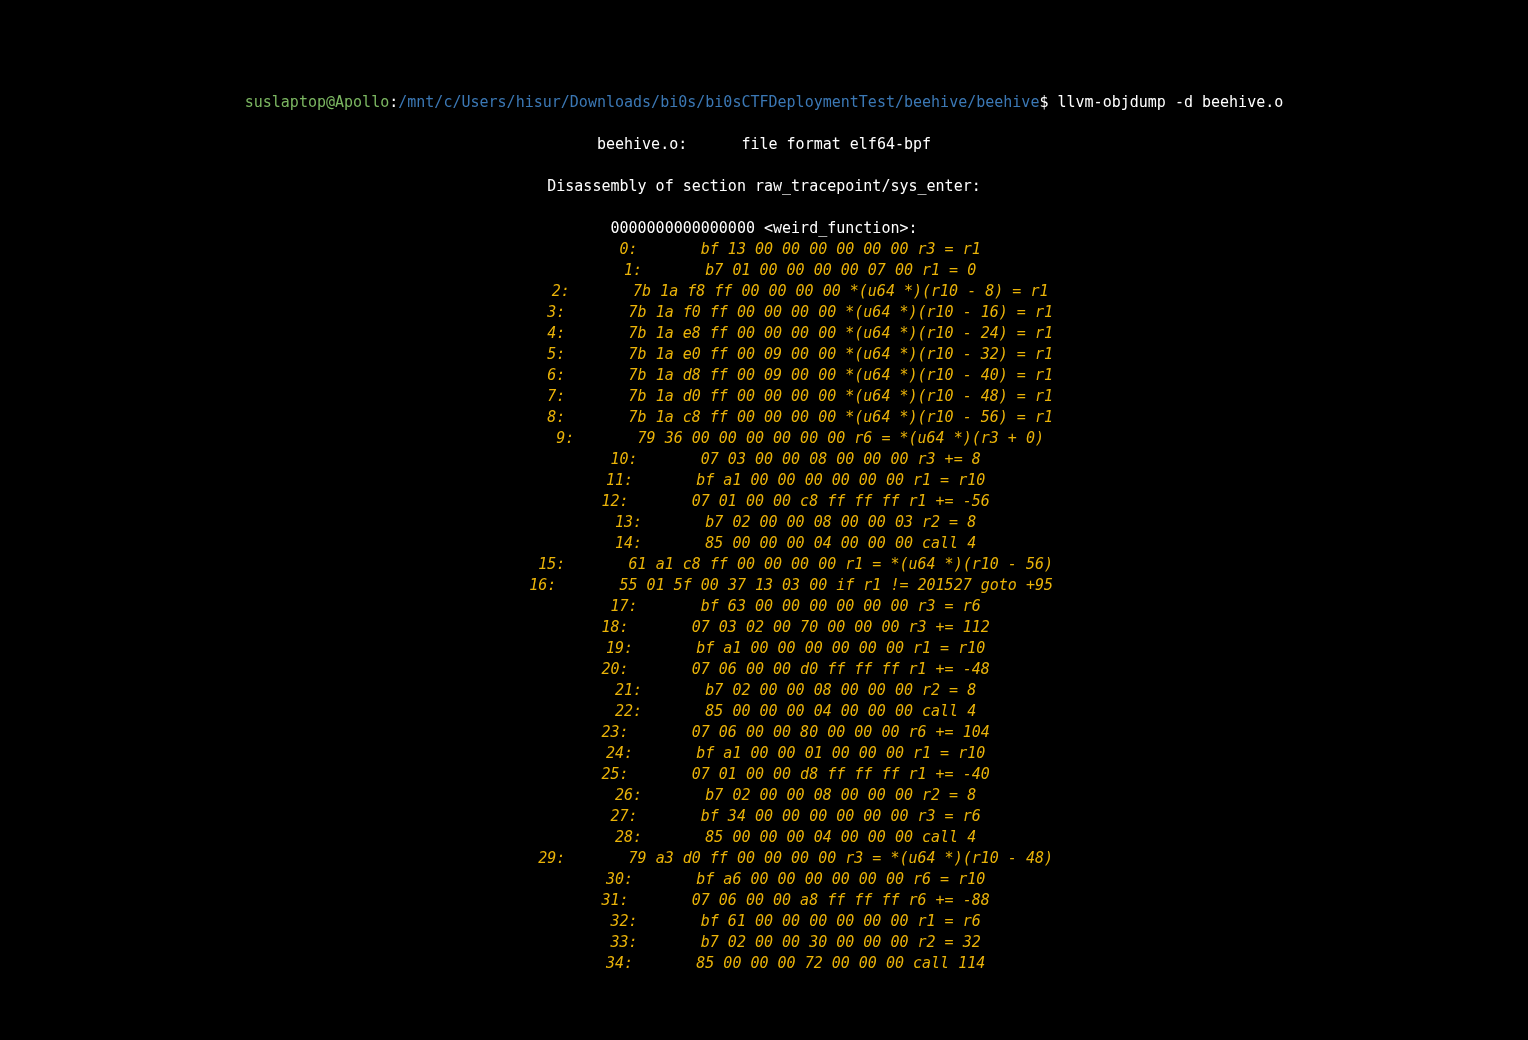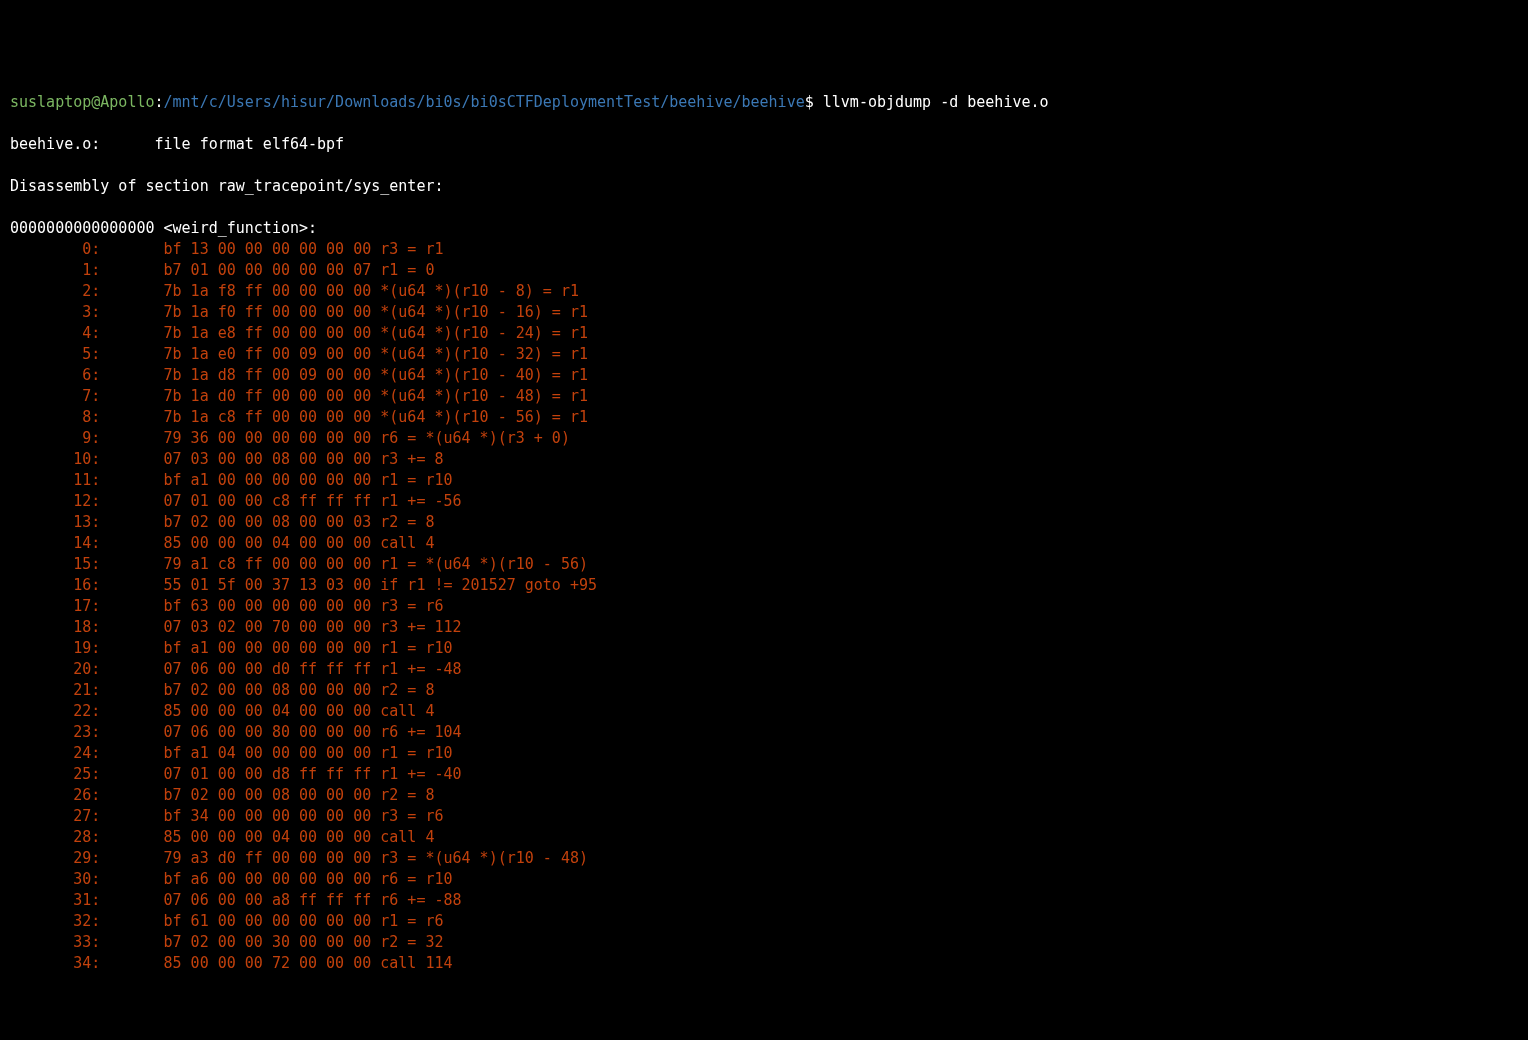--- a/index.html
+++ b/index.html
@@ -1,18 +1,19 @@
 <!DOCTYPE html>
 <html><head>
   <meta charset="utf-8">
   <style>
     * {
       margin: 0;
       padding: 0;
       box-sizing: border-box;
+      text-align: center;
     }
     body {
       background-color: #000000;
       color: #ffffff;
       font-family: 'Menlo', 'Consolas', 'Monaco', monospace;
       font-size: 15px;
       line-height: 1.4;
       padding: 8px 10px;
       width: 1528px;
       height: 1040px;
@@ -39,57 +40,58 @@
     .command {
       color: #ffffff;
     }
     .output {
       color: #ffffff;
     }
     .blank-line {
       height: 1.4em;
     }
     .disasm-line {
-      color: #c2410c;
+      color: #eab308;
+      font-style: italic;
     }
   </style>
 </head>
 <body>
 
 
 
 <div><span class="prompt-line"><span class="user-host" style="color:#7bb661">suslaptop@Apollo</span><span style="color:#ffffff">:</span><span class="path" style="color:#3b78b5">/mnt/c/Users/hisur/Downloads/bi0s/bi0sCTFDeploymentTest/beehive/beehive</span><span class="dollar">$</span><span class="command"> llvm-objdump -d beehive.o</span></span>
 <div class="blank-line"></div><span class="output">beehive.o:      file format elf64-bpf</span>
 <div class="blank-line"></div><span class="output">Disassembly of section raw_tracepoint/sys_enter:</span>
 <div class="blank-line"></div><span class="output">0000000000000000 &lt;weird_function&gt;:</span>
 <div id="disasm-container"><span class="disasm-line">        0:       bf 13 00 00 00 00 00 00 r3 = r1</span>
-<span class="disasm-line">        1:       b7 01 00 00 00 00 00 07 r1 = 0</span>
+<span class="disasm-line">        1:       b7 01 00 00 00 00 07 00 r1 = 0</span>
 <span class="disasm-line">        2:       7b 1a f8 ff 00 00 00 00 *(u64 *)(r10 - 8) = r1</span>
 <span class="disasm-line">        3:       7b 1a f0 ff 00 00 00 00 *(u64 *)(r10 - 16) = r1</span>
 <span class="disasm-line">        4:       7b 1a e8 ff 00 00 00 00 *(u64 *)(r10 - 24) = r1</span>
 <span class="disasm-line">        5:       7b 1a e0 ff 00 09 00 00 *(u64 *)(r10 - 32) = r1</span>
 <span class="disasm-line">        6:       7b 1a d8 ff 00 09 00 00 *(u64 *)(r10 - 40) = r1</span>
 <span class="disasm-line">        7:       7b 1a d0 ff 00 00 00 00 *(u64 *)(r10 - 48) = r1</span>
 <span class="disasm-line">        8:       7b 1a c8 ff 00 00 00 00 *(u64 *)(r10 - 56) = r1</span>
 <span class="disasm-line">        9:       79 36 00 00 00 00 00 00 r6 = *(u64 *)(r3 + 0)</span>
 <span class="disasm-line">       10:       07 03 00 00 08 00 00 00 r3 += 8</span>
 <span class="disasm-line">       11:       bf a1 00 00 00 00 00 00 r1 = r10</span>
 <span class="disasm-line">       12:       07 01 00 00 c8 ff ff ff r1 += -56</span>
 <span class="disasm-line">       13:       b7 02 00 00 08 00 00 03 r2 = 8</span>
 <span class="disasm-line">       14:       85 00 00 00 04 00 00 00 call 4</span>
-<span class="disasm-line">       15:       79 a1 c8 ff 00 00 00 00 r1 = *(u64 *)(r10 - 56)</span>
+<span class="disasm-line">       15:       61 a1 c8 ff 00 00 00 00 r1 = *(u64 *)(r10 - 56)</span>
 <span class="disasm-line">       16:       55 01 5f 00 37 13 03 00 if r1 != 201527 goto +95 <lbb0_18></lbb0_18></span>
 <span class="disasm-line">       17:       bf 63 00 00 00 00 00 00 r3 = r6</span>
 <span class="disasm-line">       18:       07 03 02 00 70 00 00 00 r3 += 112</span>
 <span class="disasm-line">       19:       bf a1 00 00 00 00 00 00 r1 = r10</span>
 <span class="disasm-line">       20:       07 06 00 00 d0 ff ff ff r1 += -48</span>
 <span class="disasm-line">       21:       b7 02 00 00 08 00 00 00 r2 = 8</span>
 <span class="disasm-line">       22:       85 00 00 00 04 00 00 00 call 4</span>
 <span class="disasm-line">       23:       07 06 00 00 80 00 00 00 r6 += 104</span>
-<span class="disasm-line">       24:       bf a1 04 00 00 00 00 00 r1 = r10</span>
+<span class="disasm-line">       24:       bf a1 00 00 01 00 00 00 r1 = r10</span>
 <span class="disasm-line">       25:       07 01 00 00 d8 ff ff ff r1 += -40</span>
 <span class="disasm-line">       26:       b7 02 00 00 08 00 00 00 r2 = 8</span>
 <span class="disasm-line">       27:       bf 34 00 00 00 00 00 00 r3 = r6</span>
 <span class="disasm-line">       28:       85 00 00 00 04 00 00 00 call 4</span>
 <span class="disasm-line">       29:       79 a3 d0 ff 00 00 00 00 r3 = *(u64 *)(r10 - 48)</span>
 <span class="disasm-line">       30:       bf a6 00 00 00 00 00 00 r6 = r10</span>
 <span class="disasm-line">       31:       07 06 00 00 a8 ff ff ff r6 += -88</span>
 <span class="disasm-line">       32:       bf 61 00 00 00 00 00 00 r1 = r6</span>
 <span class="disasm-line">       33:       b7 02 00 00 30 00 00 00 r2 = 32</span>
 <span class="disasm-line">       34:       85 00 00 00 72 00 00 00 call 114</span>

